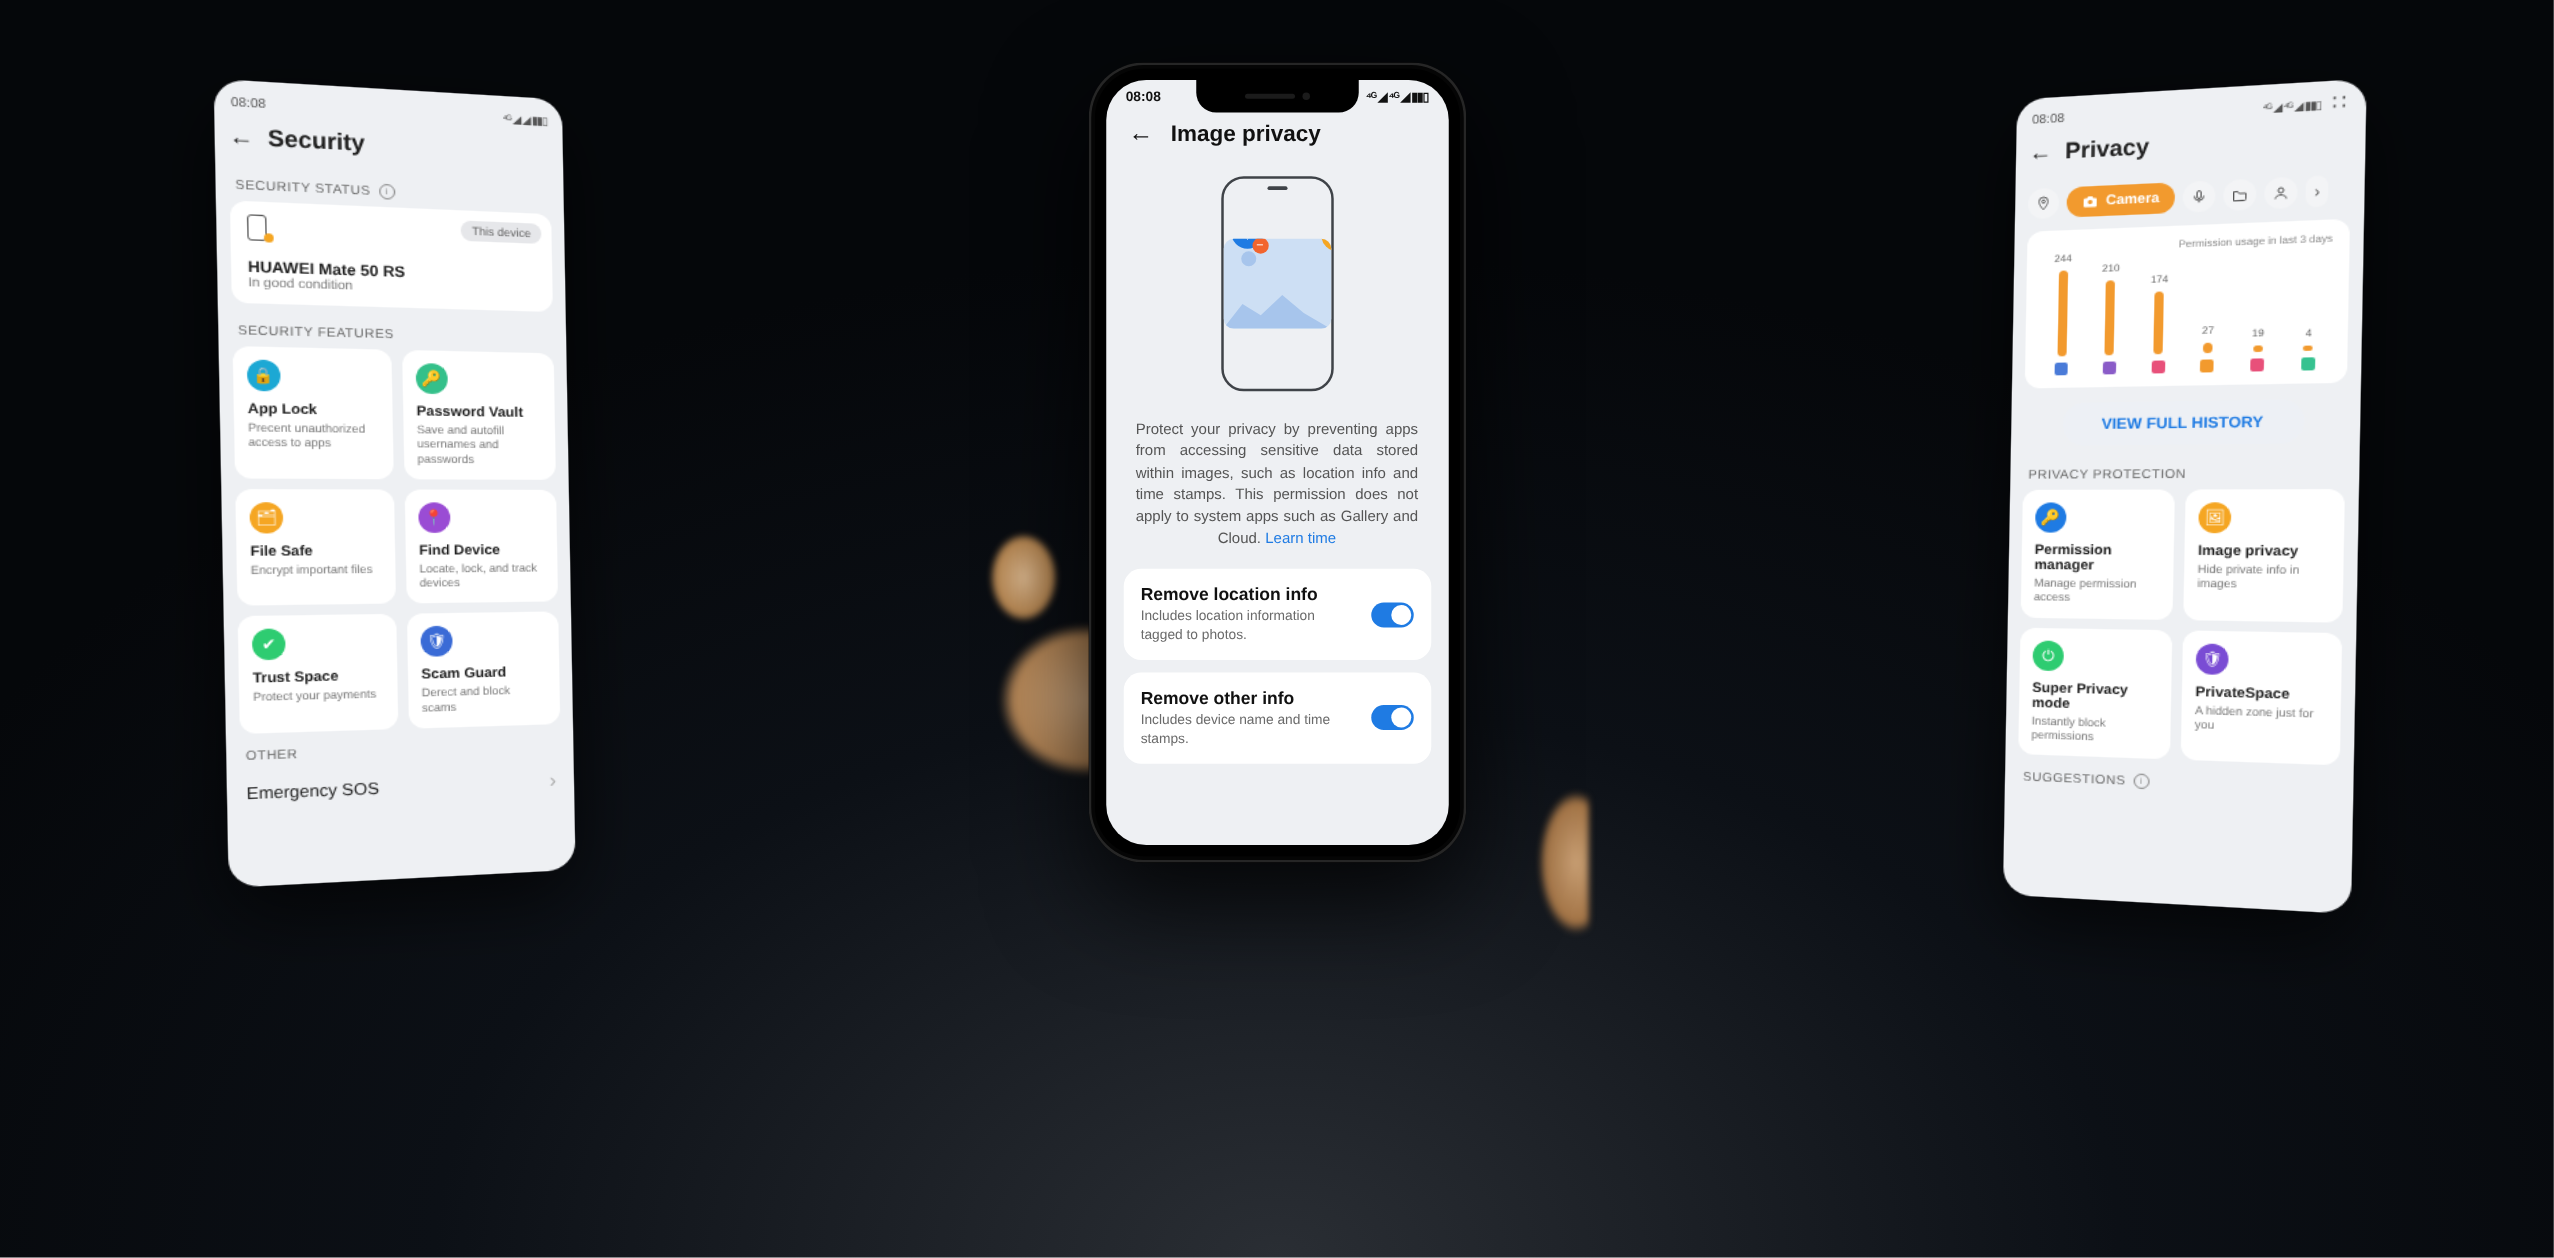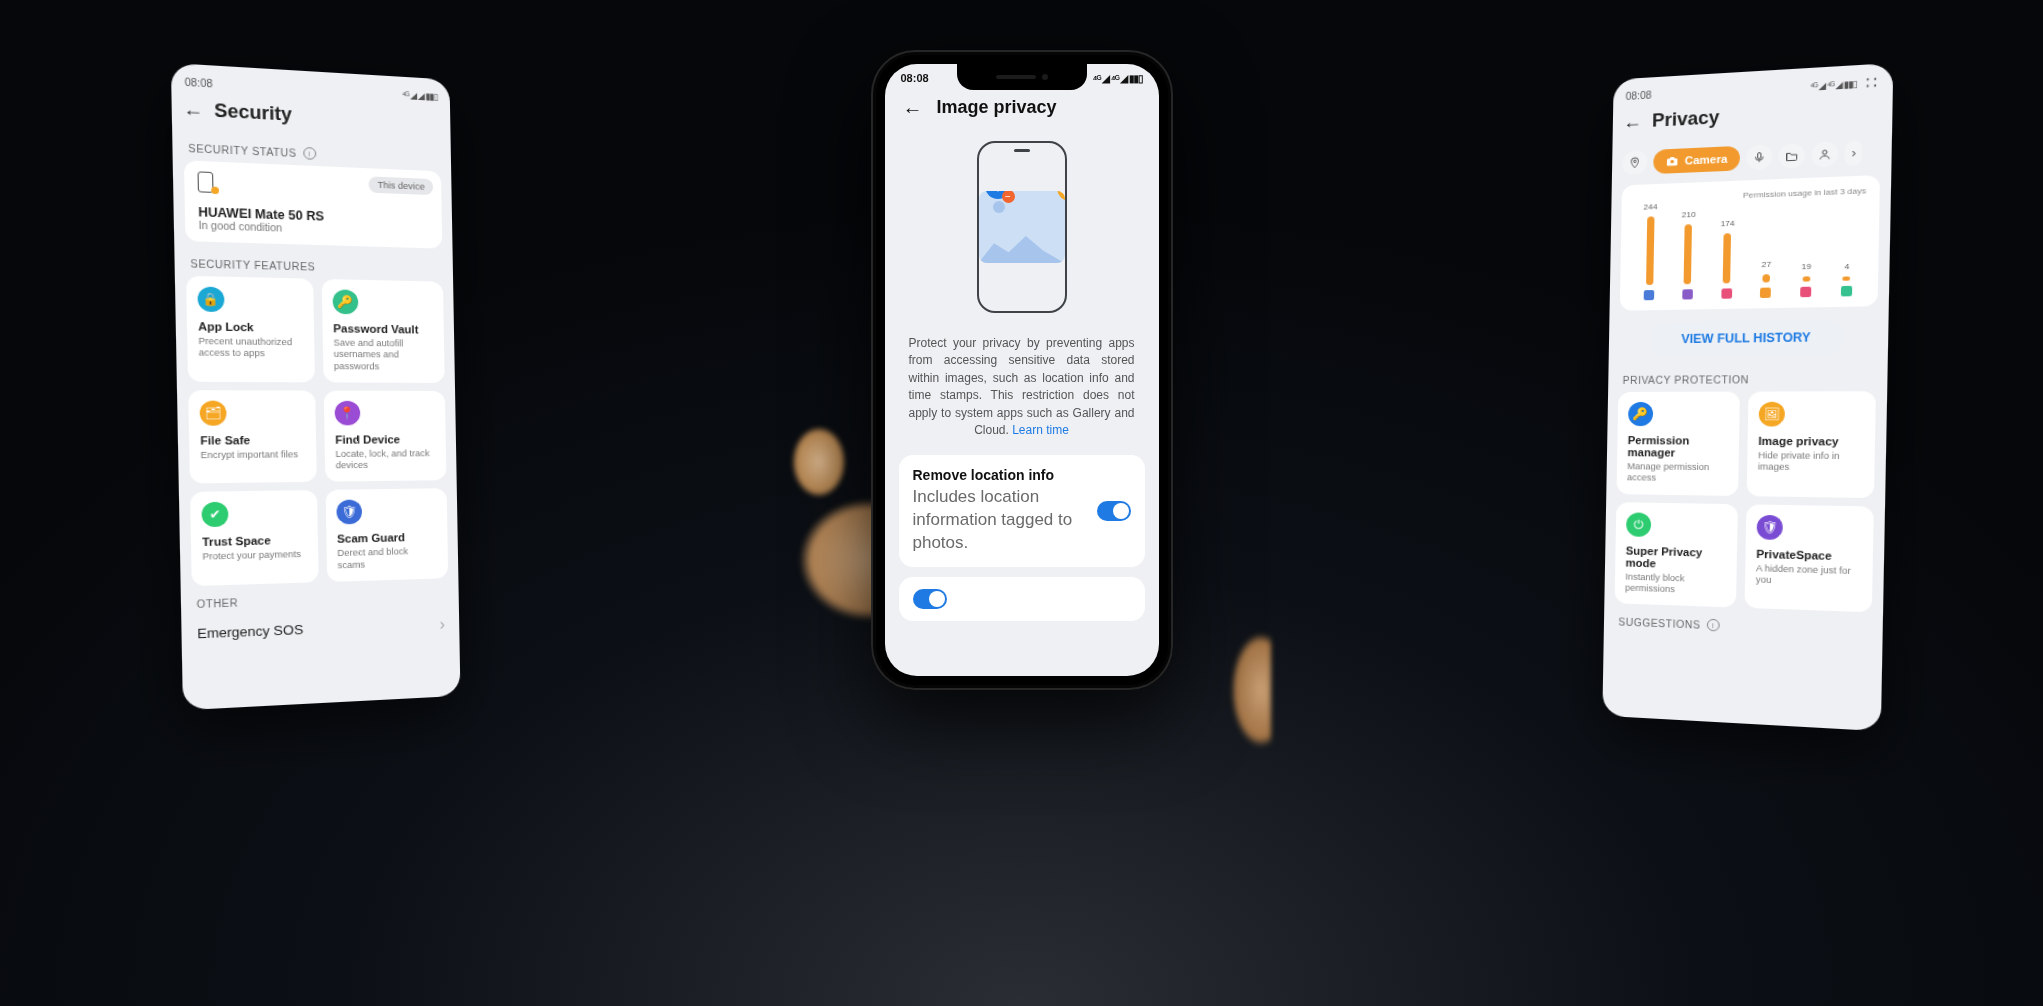--- a/index.html
+++ b/index.html
@@ -130,21 +130,21 @@
   .mtn{position:absolute;bottom:0;left:0;right:0;height:36px;background:#a7c5ec;clip-path:polygon(0 100%,18% 45%,35% 70%,55% 25%,75% 65%,100% 100%);}
   .pin{position:absolute;width:26px;height:26px;border-radius:50%;display:flex;align-items:center;justify-content:center;color:#fff;font-size:14px;}
   .pin.loc{top:-18px;left:6px;background:#1f7be3;}
   .pin.clk{top:-16px;right:-18px;background:#f5a623;}
   .minus{position:absolute;width:13px;height:13px;border-radius:50%;background:#f2652e;color:#fff;font-size:10px;display:flex;align-items:center;justify-content:center;bottom:-4px;right:-4px;}
   .desc{font-size:12px;color:#555;text-align:justify;text-align-last:center;line-height:1.45;padding:14px 24px 6px 24px;}
   .learn{color:#1f7be3;}
   .opt{background:#fff;border-radius:14px;margin:10px 14px;padding:12px 14px;display:flex;align-items:center;gap:10px;}
   .opt .txt{flex:1;}
   .ot{font-size:14px;font-weight:600;margin-bottom:3px;}
-  .os{font-size:17px;color:#6a6a6a;line-height:1.35;}
+  .os{font-size:11px;color:#6a6a6a;line-height:1.35;}
   .toggle{width:34px;height:20px;border-radius:11px;background:#1f7be3;position:relative;flex:none;}
   .toggle::after{content:'';position:absolute;top:2px;right:2px;width:16px;height:16px;border-radius:50%;background:#fff;}
 
   .kebab{font-size:16px;letter-spacing:2px;line-height:0.6;}
 </style>
 </head>
 <body>
 
 <div class="stage">
 
@@ -356,32 +356,36 @@
                     <circle cx="12" cy="12" r="9" fill="#f5a623" stroke="none"></circle>
                     <path d="M12 7v5l3 2" stroke="#fff"></path>
                   </svg>
 
               </div>
             </div>
           </div>
         </div>
 
         <div class="desc">
-          <span>Protect your privacy by preventing apps from accessing sensitive data stored within images, such as location info and time stamps. This restriction does not apply to system apps such as Gallery and Cloud. </span><span class="learn">Learn time</span>
+          <span>Protect your privacy by preventing apps from accessing sensitive data stored within images, such as location info and time stamps. This permission does not apply to system apps such as Gallery and Cloud. </span><span class="learn">Learn time</span>
         </div>
 
         <div id="opts">
             <div class="opt">
               <div class="txt">
       <div class="ot">Remove location info</div>
       <div class="os">Includes location information tagged to photos.</div>
     </div>
     <div class="toggle"></div>
             </div>
             <div class="opt">
+              <div class="txt">
+      <div class="ot">Remove other info</div>
+      <div class="os">Includes device name and time stamps.</div>
+    </div>
     <div class="toggle"></div>
             </div>
           </div>
       </div>
     </div>
   </div>
 
 </div>
 
 </body></html>

